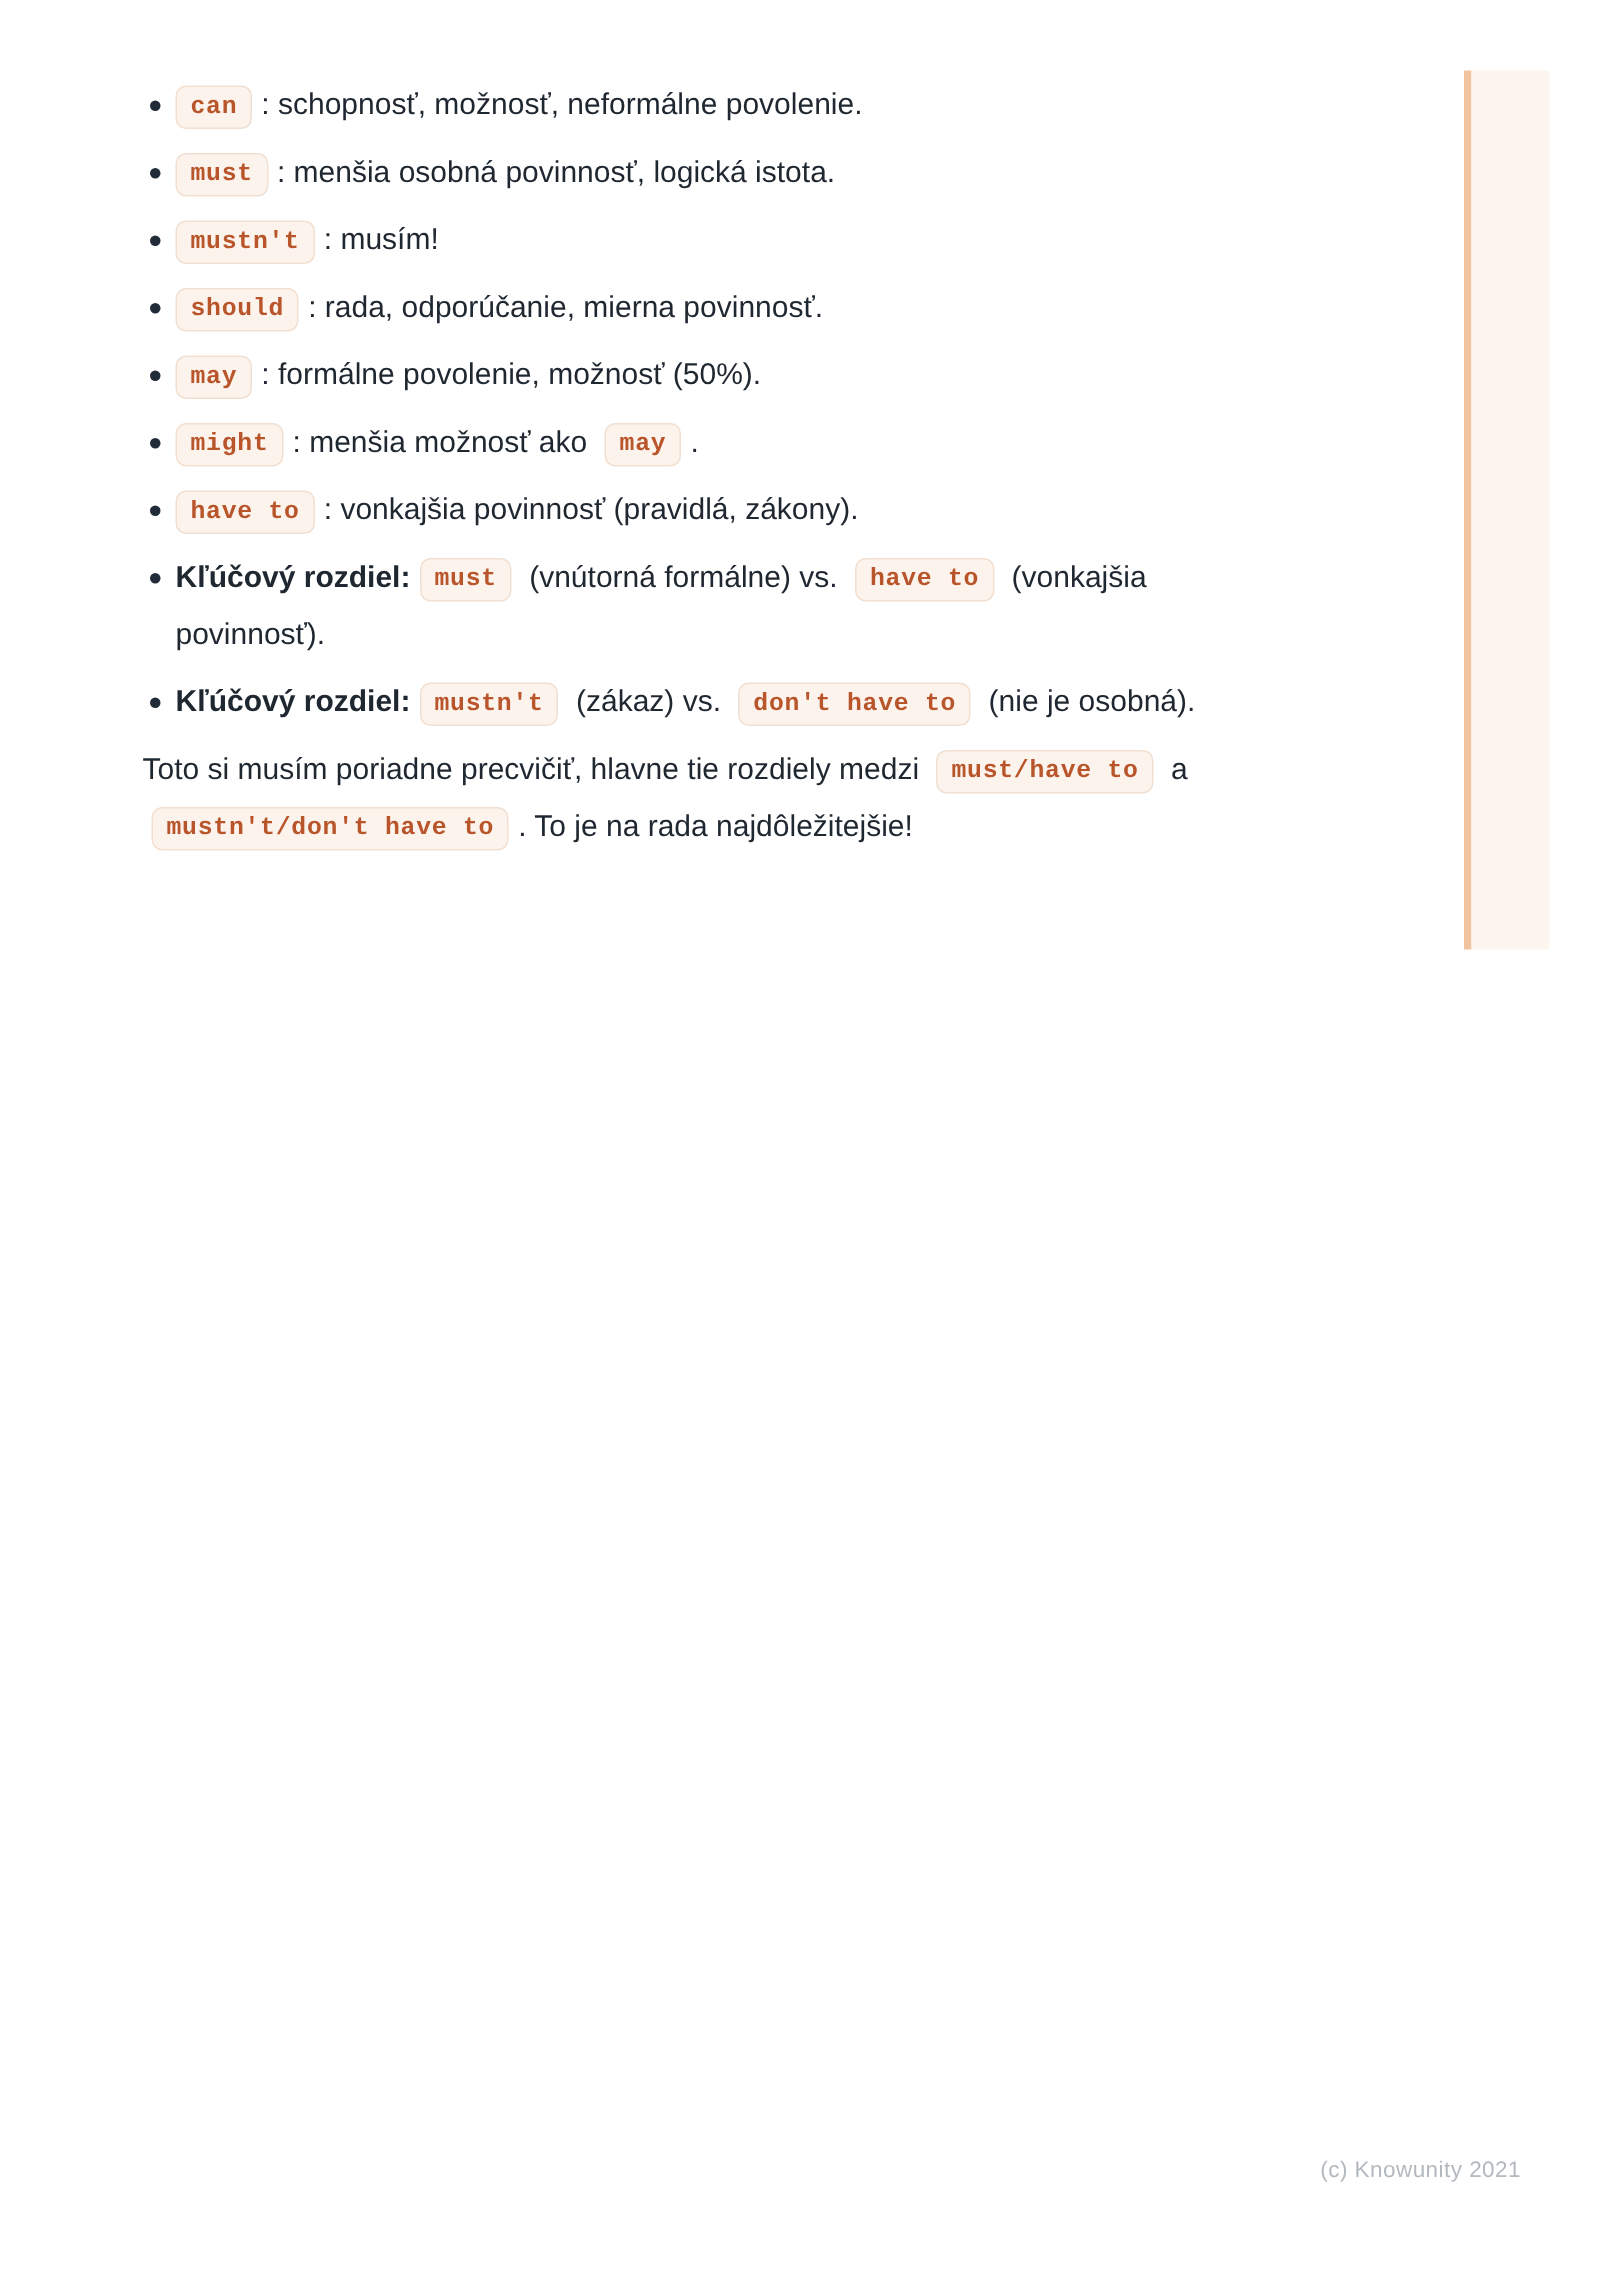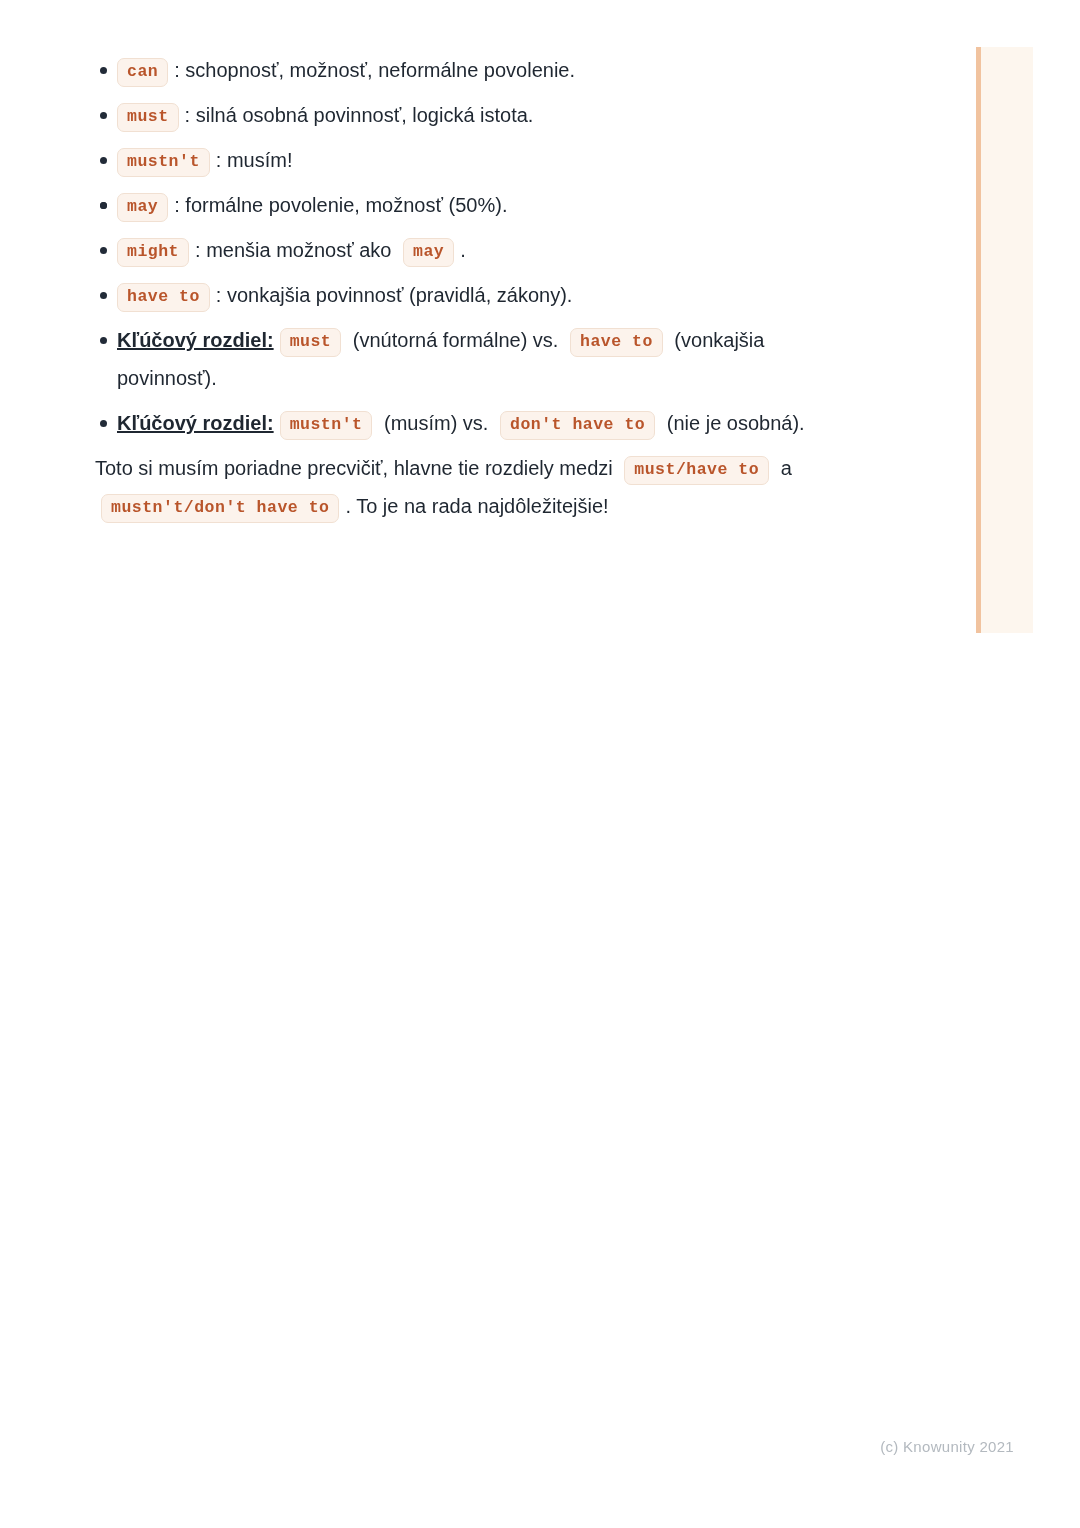--- a/index.html
+++ b/index.html
@@ -56,21 +56,21 @@
     color:var(--badge-text);
     background:var(--badge-bg);
     border:1px solid var(--badge-border);
     border-radius:7px;
     padding:3px 9px 4px 9px;
     margin:0 6px;
     vertical-align:1px;
     white-space:pre;
   }
   .li-body > .code-badge:first-child{margin-left:0;}
-  .bold-text{font-weight:700;text-decoration:underline;}
+  .bold-text{font-weight:700;}
   p.summary{
     margin:6px 0 0 0;
     font-size:20px;
     line-height:38px;
   }
   .side-line{
     position:absolute;
     left:976px;top:47px;
     width:5px;height:586px;
     background:var(--line);
@@ -89,27 +89,27 @@
     color:var(--footer);
   }
 </style>
 </head>
 <body>
 
 <div class="page">
   <div class="content">
     <ul class="modal-list" id="modal-list">
         <li><span class="dot"></span><span class="li-body"><span class="code-badge">can</span><span>: schopnosť, možnosť, neformálne povolenie.</span></span></li>
-        <li><span class="dot"></span><span class="li-body"><span class="code-badge">must</span><span>: silná osobná povinnosť, logická istota.</span></span></li>
+        <li><span class="dot"></span><span class="li-body"><span class="code-badge">must</span><span>: menšia osobná povinnosť, logická istota.</span></span></li>
         <li><span class="dot"></span><span class="li-body"><span class="code-badge">mustn't</span><span>: musím!</span></span></li>
-        <li><span class="dot"></span></li>
+        <li><span class="dot"></span><span class="li-body"><span class="code-badge">should</span><span>: rada, odporúčanie, mierna povinnosť.</span></span></li>
         <li><span class="dot"></span><span class="li-body"><span class="code-badge">may</span><span>: formálne povolenie, možnosť (50%).</span></span></li>
         <li><span class="dot"></span><span class="li-body"><span class="code-badge">might</span><span>: menšia možnosť ako </span><span class="code-badge">may</span><span>.</span></span></li>
         <li><span class="dot"></span><span class="li-body"><span class="code-badge">have to</span><span>: vonkajšia povinnosť (pravidlá, zákony).</span></span></li>
         <li><span class="dot"></span><span class="li-body"><strong class="bold-text">Kľúčový rozdiel:</strong><span class="code-badge">must</span><span> (vnútorná formálne) vs. </span><span class="code-badge">have to</span><span> (vonkajšia povinnosť).</span></span></li>
-        <li><span class="dot"></span><span class="li-body"><strong class="bold-text">Kľúčový rozdiel:</strong><span class="code-badge">mustn't</span><span> (musím) vs. </span><span class="code-badge">don't have to</span><span> (nie je osobná).</span></span></li>
+        <li><span class="dot"></span><span class="li-body"><strong class="bold-text">Kľúčový rozdiel:</strong><span class="code-badge">mustn't</span><span> (zákaz) vs. </span><span class="code-badge">don't have to</span><span> (nie je osobná).</span></span></li>
       </ul>
     <p class="summary" id="summary"><span>Toto si musím poriadne precvičiť, hlavne tie rozdiely medzi </span><span class="code-badge">must/have to</span><span> a </span><span class="code-badge">mustn't/don't have to</span><span>. To je na rada najdôležitejšie!</span></p>
   </div>
   <div class="side-line"></div>
   <div class="side-band"></div>
   <div class="footer">(c) Knowunity 2021</div>
 </div>
 
 </body></html>

